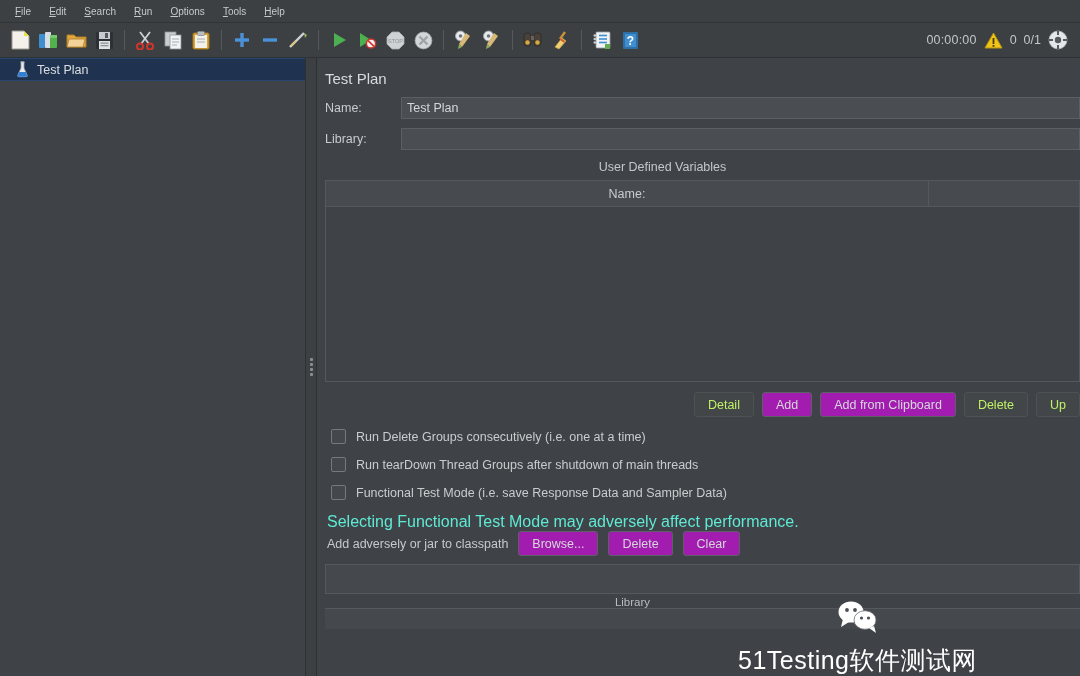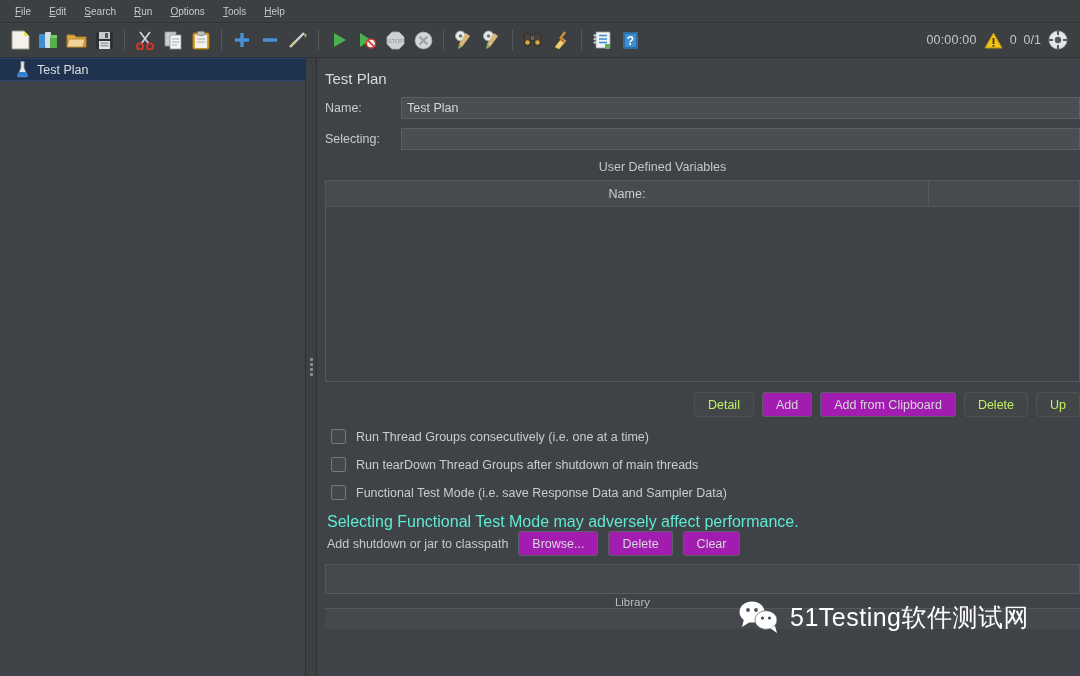--- a/index.html
+++ b/index.html
@@ -246,20 +246,21 @@
     height: 20px;
   }
 
   
   .watermark {
     position: absolute;
     left: 738px; top: 600px;
     display: flex; align-items: center; gap: 10px;
     pointer-events: none;
     z-index: 50;
+    flex-direction: column;
   }
   .wm-text {
     color: #ffffff;
     font-size: 25px;
     letter-spacing: 0.5px;
     white-space: nowrap;
   }
 
   svg { display: block; }
 </style>
@@ -515,21 +516,21 @@
     <div class="main-panel">
 
       <div class="panel-title">Test Plan</div>
 
       <div class="field-row">
         <div class="field-label">Name:</div>
         <input class="field-input" type="text" value="Test Plan" style="">
       </div>
 
       <div class="field-row">
-        <div class="field-label">Selecting:</div>
+        <div class="field-label">Library:</div>
         <input class="field-input" type="text" value="" style="">
       </div>
 
       <div class="udv-caption">User Defined Variables</div>
 
       <div class="udv-table">
         <div class="udv-head">
           <div class="udv-th c1">Name:</div>
           <div class="udv-th c2"></div>
         </div>
@@ -539,35 +540,35 @@
       <div class="btn-row">
         <button class="btn disabled">Detail</button>
         <button class="btn">Add</button>
         <button class="btn">Add from Clipboard</button>
         <button class="btn disabled">Delete</button>
         <button class="btn disabled">Up</button>
       </div>
 
       <div class="chk-row">
         <div class="chkbox"></div>
-        <div class="chk-label">Run Thread Groups consecutively (i.e. one at a time)</div>
+        <div class="chk-label">Run Delete Groups consecutively (i.e. one at a time)</div>
       </div>
       <div class="chk-row">
         <div class="chkbox"></div>
         <div class="chk-label">Run tearDown Thread Groups after shutdown of main threads</div>
       </div>
       <div class="chk-row">
         <div class="chkbox"></div>
         <div class="chk-label">Functional Test Mode (i.e. save Response Data and Sampler Data)</div>
       </div>
 
       <div class="note">Selecting Functional Test Mode may adversely affect performance.</div>
 
       <div class="cp-row">
-        <div class="cp-label">Add shutdown or jar to classpath</div>
+        <div class="cp-label">Add adversely or jar to classpath</div>
         <button class="btn">Browse...</button>
         <button class="btn">Delete</button>
         <button class="btn">Clear</button>
       </div>
 
       <div class="cp-list"></div>
       <div class="cp-caption">Library</div>
       <div class="cp-list2"></div>
     </div>
   </div>

